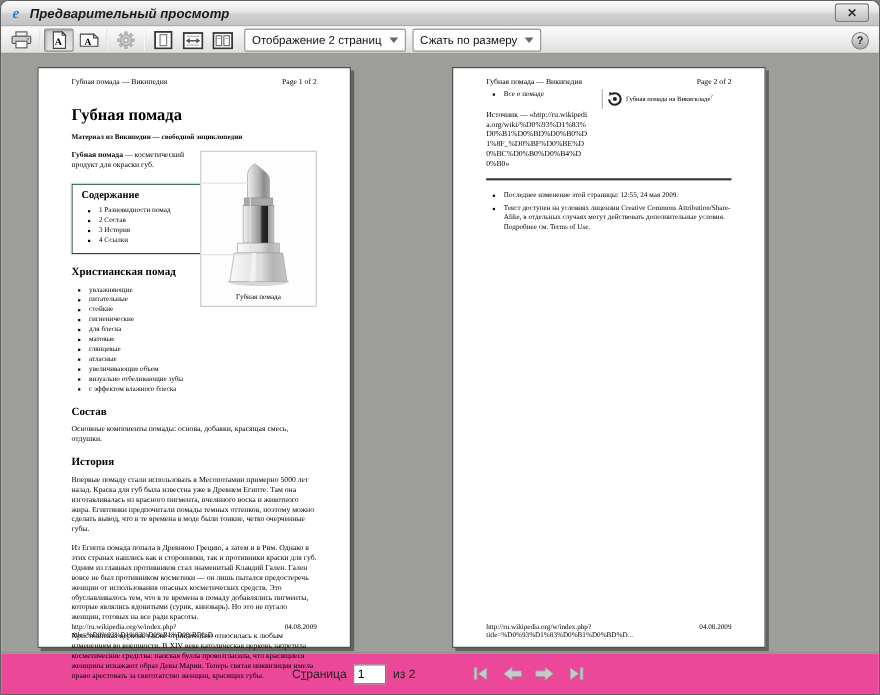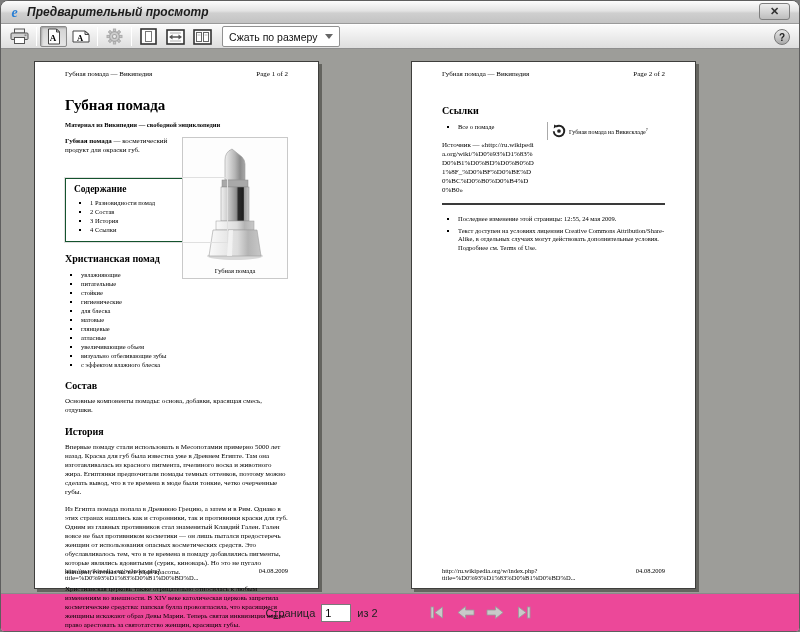--- a/index.html
+++ b/index.html
@@ -90,21 +90,21 @@
     font-family:"Liberation Serif", serif;
     color:#000;
     padding:8px 30px;
   }
   .sheet.p1 { left:33px; }
   .sheet.p2 { left:410px; }
 
   .p-header { display:flex; justify-content:space-between; font-size:7px; line-height:9px; margin-bottom:2px; }
   .doc-title { font-size:15px; font-weight:bold; margin:18px 0 7px; }
   .subtitle { font-size:6.5px; font-weight:bold; margin-bottom:9px; }
-  .intro { font-size:7px; line-height:9px; margin-bottom:23px; }
+  .intro { font-size:7px; line-height:9px; margin-bottom:12px; }
   .intro b { font-weight:bold; }
 
   .figure {
     float:right; width:106px; height:142px;
     border:1px solid #c9c9c9; background:#fdfdfd;
     margin:0 0 6px 10px; padding:3px;
     display:flex; flex-direction:column; align-items:center; justify-content:flex-end;
   }
   .figure svg { flex:1 1 auto; }
   .fig-cap { font-size:6.5px; text-align:center; padding:2px 0 1px; }
@@ -224,20 +224,24 @@
       </svg>
     </div>
     <div class="tb-btn">
       <svg width="19" height="16" viewBox="0 0 19 16">
         <rect x="1" y="1" width="17" height="14" fill="#fdfdfd" stroke="#333" stroke-width="1.6"></rect>
         <rect x="3.5" y="3.5" width="5" height="9" fill="#fff" stroke="#666"></rect>
         <rect x="10.5" y="3.5" width="5" height="9" fill="#fff" stroke="#666"></rect>
         <line x1="4.5" y1="6" x2="7.5" y2="6" stroke="#999" stroke-width="0.7"></line>
         <line x1="11.5" y1="6" x2="14.5" y2="6" stroke="#999" stroke-width="0.7"></line>
       </svg>
+    </div>
+    <div class="dropdown">
+      <span>Отображение 2 страниц</span>
+      <span class="dd-arrow"></span>
     </div>
     <div class="dropdown">
       <span>Сжать по размеру</span>
       <span class="dd-arrow"></span>
     </div>
     <div class="help-btn">
       <span>?</span>
     </div>
   </div>
 
@@ -329,21 +333,20 @@
         <span>04.08.2009</span>
       </div>
     </div>
 
     <div class="sheet p2">
       <div class="p-header">
         <span>Губная помада — Википедия</span>
         <span>Page 2 of 2</span>
       </div>
 
-      <div class="h2" style="margin-top:26px;">Ссылки</div>
 
       <div class="commons-box">
         <svg width="14" height="14" viewBox="0 0 16 16">
           <circle cx="8" cy="8" r="6" fill="none" stroke="#222" stroke-width="2.2" stroke-dasharray="26 6" stroke-dashoffset="8"></circle>
           <circle cx="8" cy="8" r="2.1" fill="#222"></circle>
           <polygon points="2.5,0.5 6,2.5 2,5" fill="#222"></polygon>
         </svg>
         <span><span>Губная помада на Викискладе</span><sup>?</sup></span>
       </div>
 

